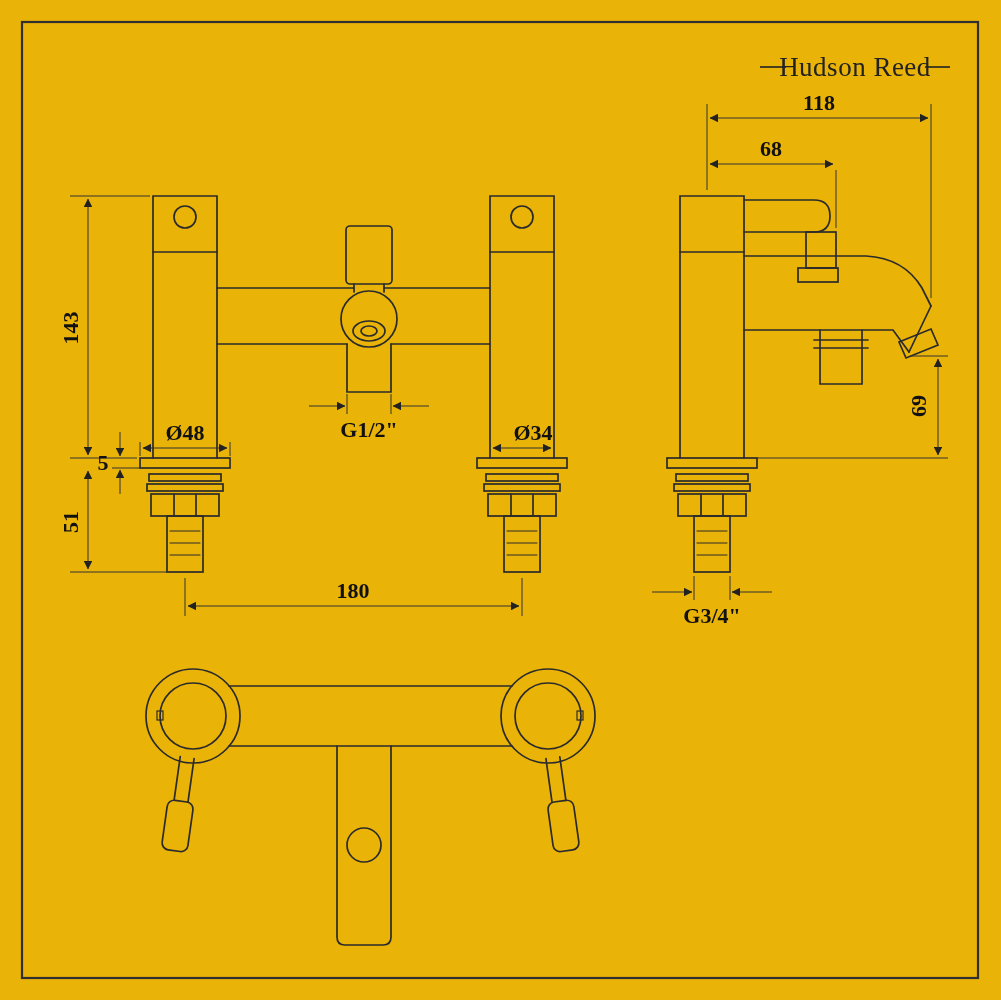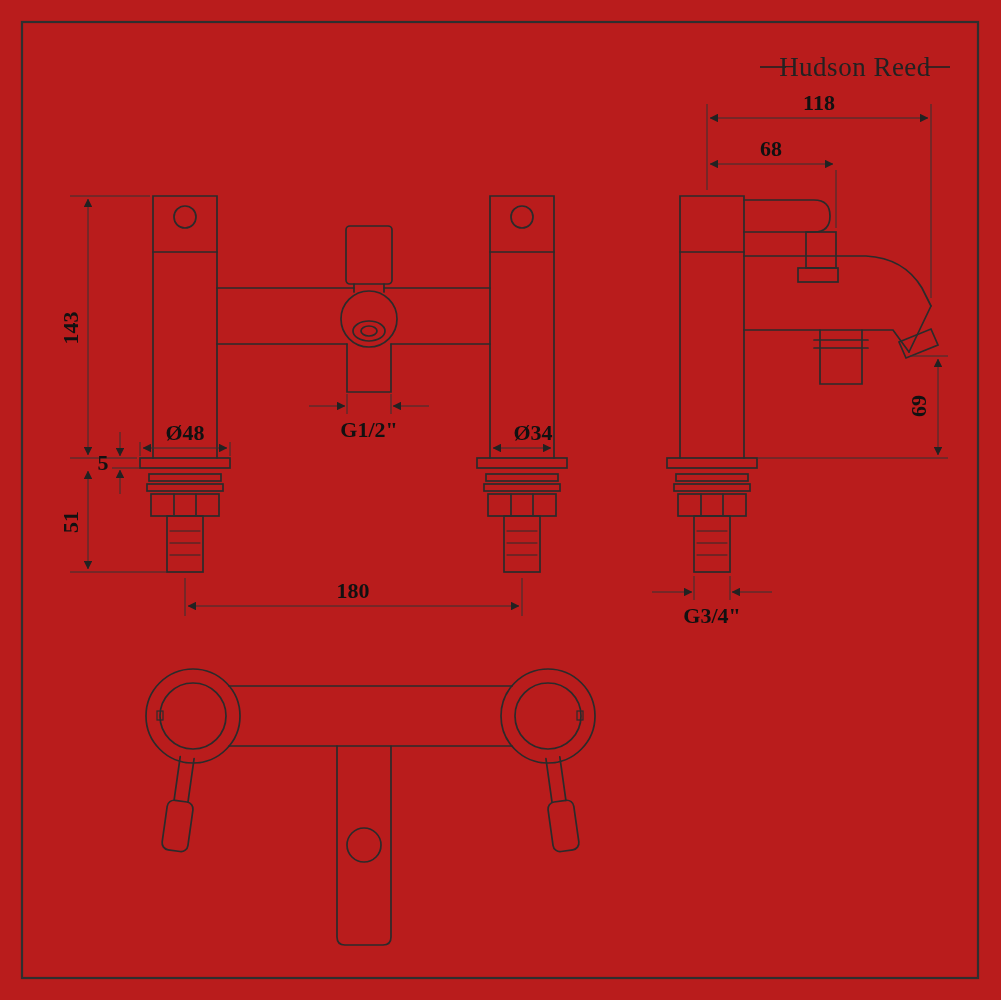--- a/index.html
+++ b/index.html
@@ -1,16 +1,16 @@
 <!DOCTYPE html>
 <html><head>
 <meta charset="utf-8">
 <style>
   html,body{margin:0;padding:0;background:#ffffff;}
-  .stage{position:relative;width:1001px;height:1000px;background:#b91c1c;overflow:hidden;
+  .stage{position:relative;width:1001px;height:1000px;background:#eab308;overflow:hidden;
          font-family:"Liberation Serif","DejaVu Serif",serif;}
   svg{display:block;}
   text.dim{font-family:"Liberation Serif","DejaVu Serif",serif;font-weight:bold;font-size:22px;fill:#111;}
   text.brand{font-family:"Liberation Serif","DejaVu Serif",serif;font-weight:400;font-size:27px;fill:#222;letter-spacing:0.5px;}
 </style>
 </head>
 <body>
 
 <div class="stage">
 <svg width="1001" height="1000" viewBox="0 0 1001 1000" xmlns="http://www.w3.org/2000/svg">

